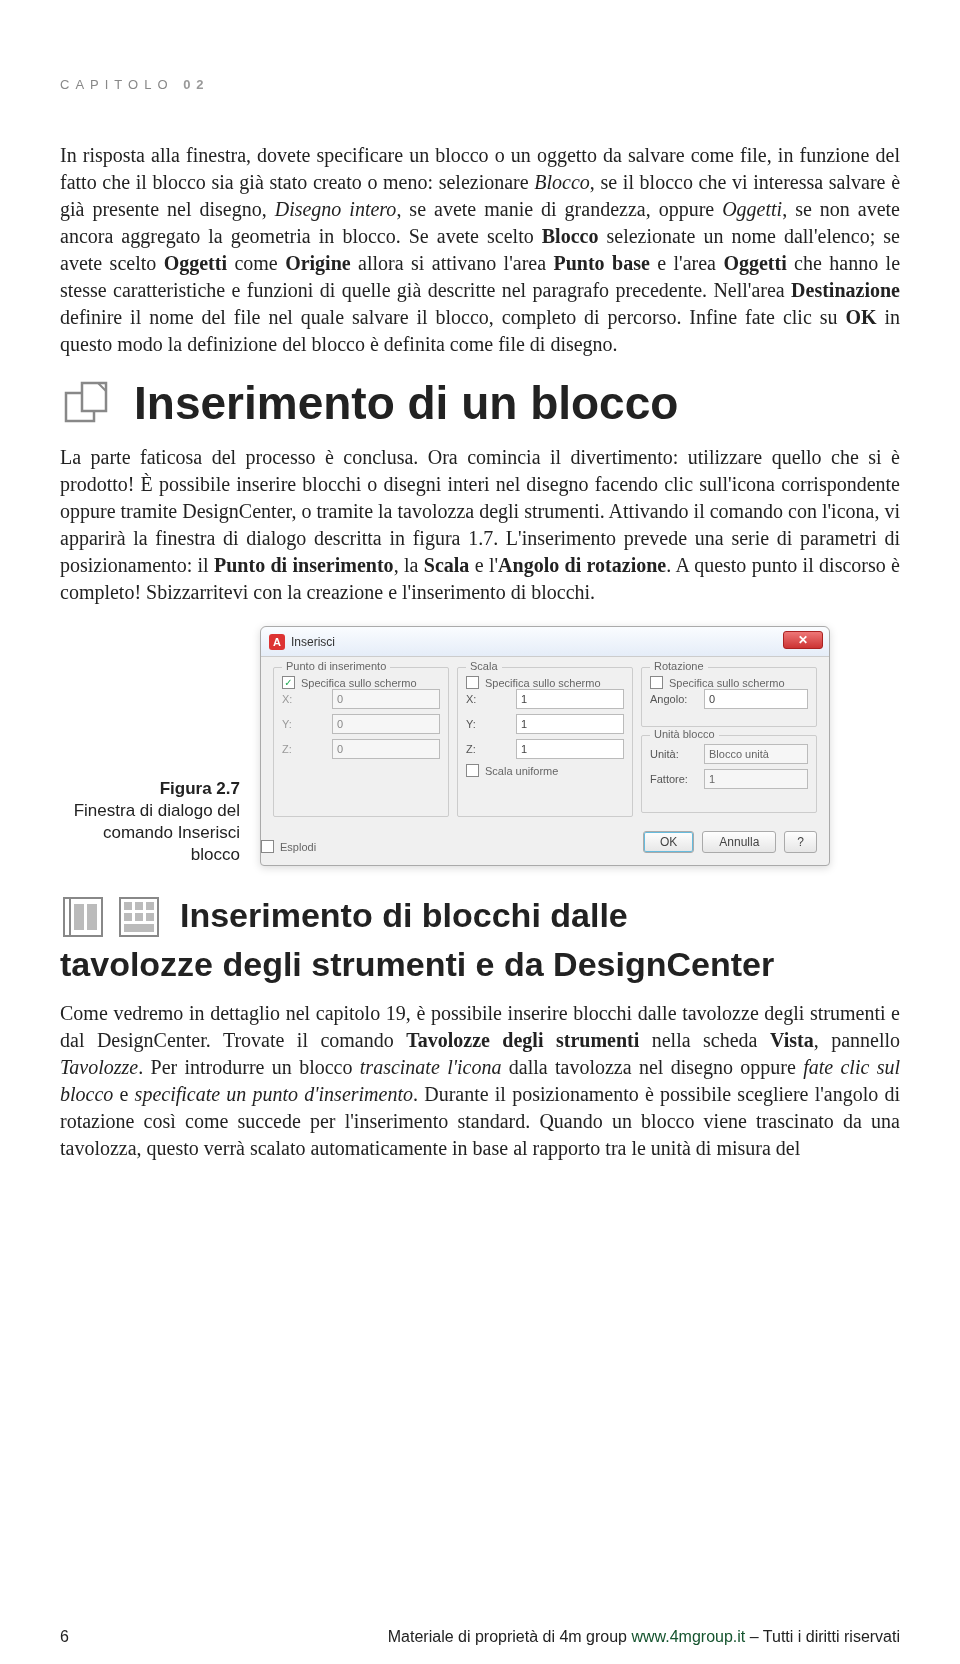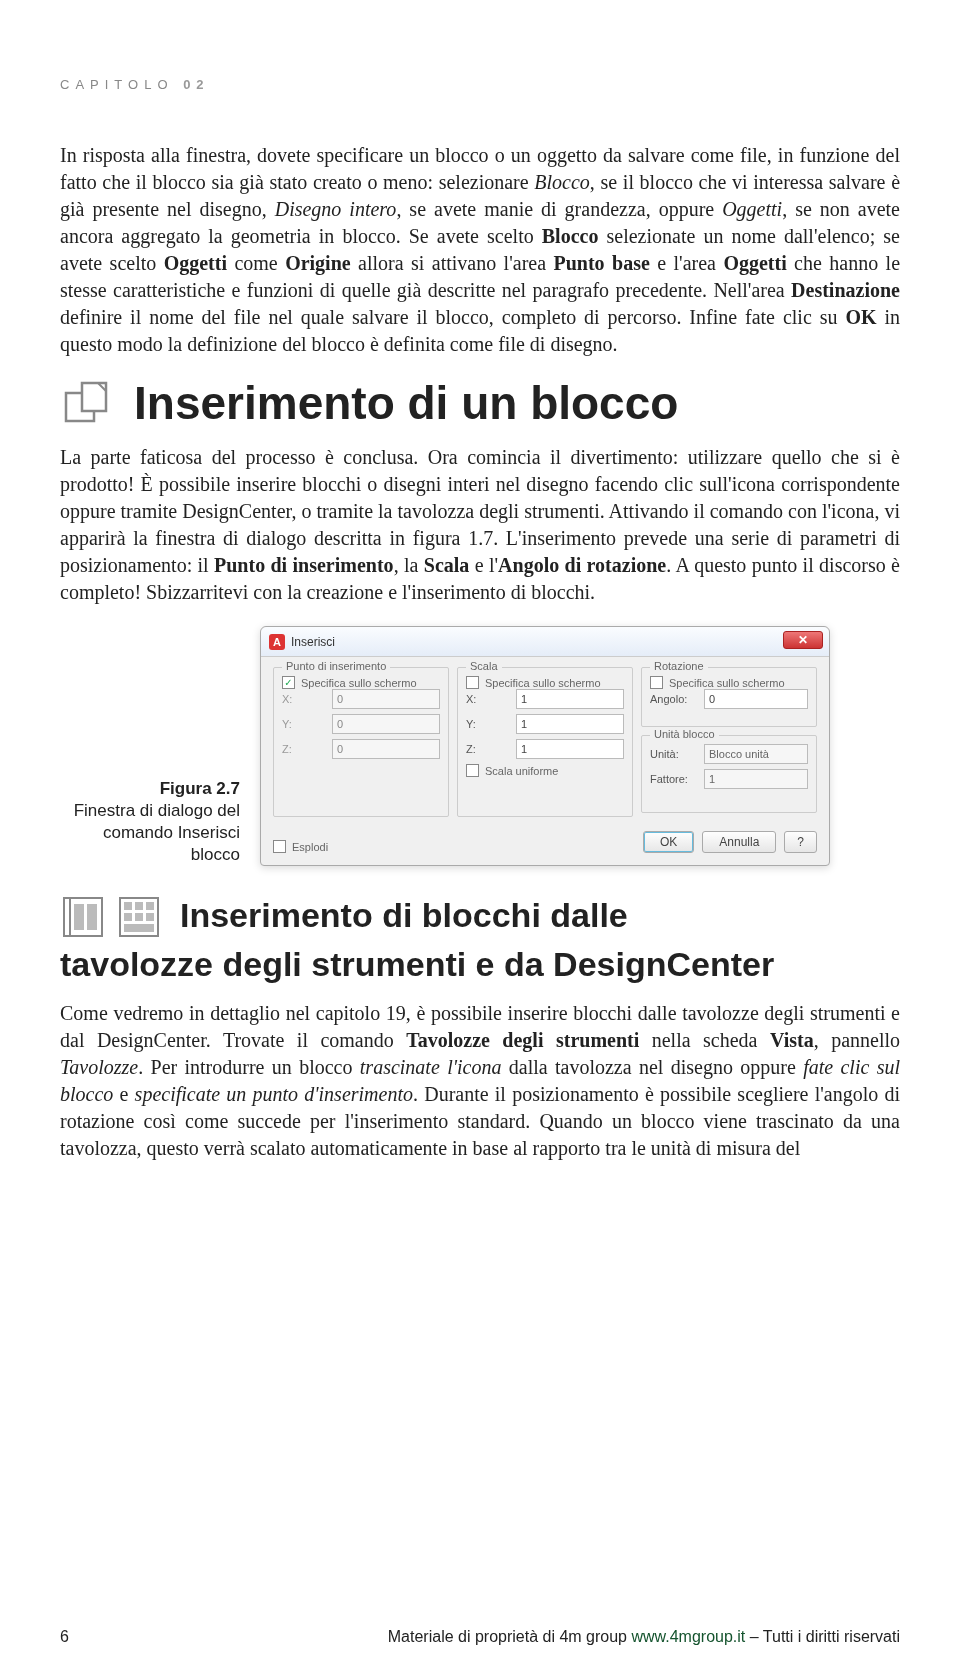--- a/index.html
+++ b/index.html
@@ -98,21 +98,21 @@
   .dlg-cols { display:flex; gap:8px; margin-bottom:8px; }
   .dlg-col { flex:1; }
   .dlg-input-row { display:flex; align-items:center; gap:6px; margin-bottom:5px; font-size:11px; }
   .dlg-input-row .lbl { width:44px; color:#999; text-align:left; }
   .dlg-input-row .lbl.dark { color:#555; }
   .dlg-input { flex:1; height:20px; background:#fff; border:1px solid #bbb; padding:0 4px; font-size:11px; display:flex; align-items:center; }
   .dlg-input.gray { background:#f6f6f6; color:#888; }
   .dlg-val { font-size:11px; color:#666; }
   .dlg-footer { display:flex; justify-content:flex-end; gap:8px; padding-top:6px; }
   .dlg-footer .dlg-btn.ok { box-shadow: 0 0 0 1px #6bd inset; }
-  .dlg-esplodi { position:absolute; left:12px; bottom:12px; }
+  .dlg-esplodi { position:absolute; left:0; bottom:12px; }
   .page-footer {
     position: absolute;
     bottom: 18px;
     left: 60px;
     right: 60px;
     display: flex;
     justify-content: space-between;
     font-family: 'Segoe UI', Arial, sans-serif;
     font-size: 16px;
     color: #222;

